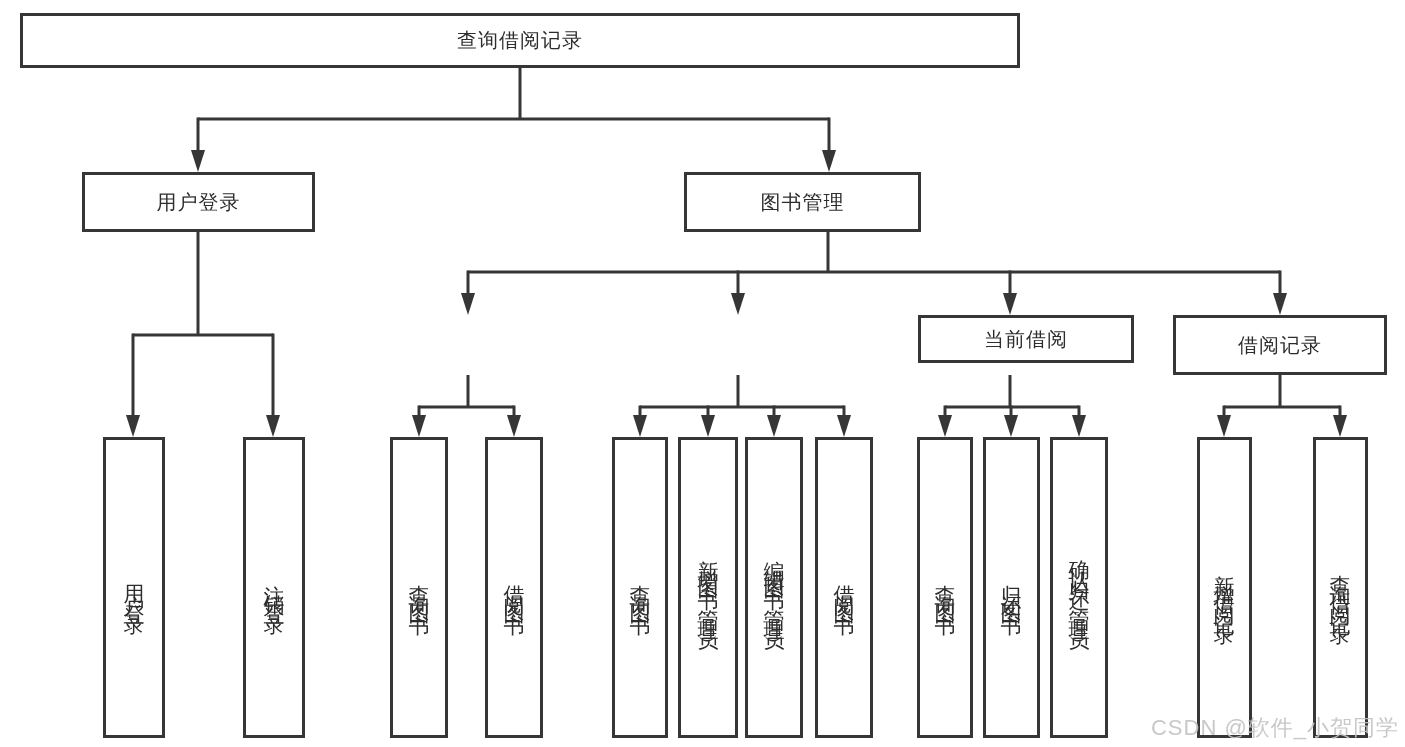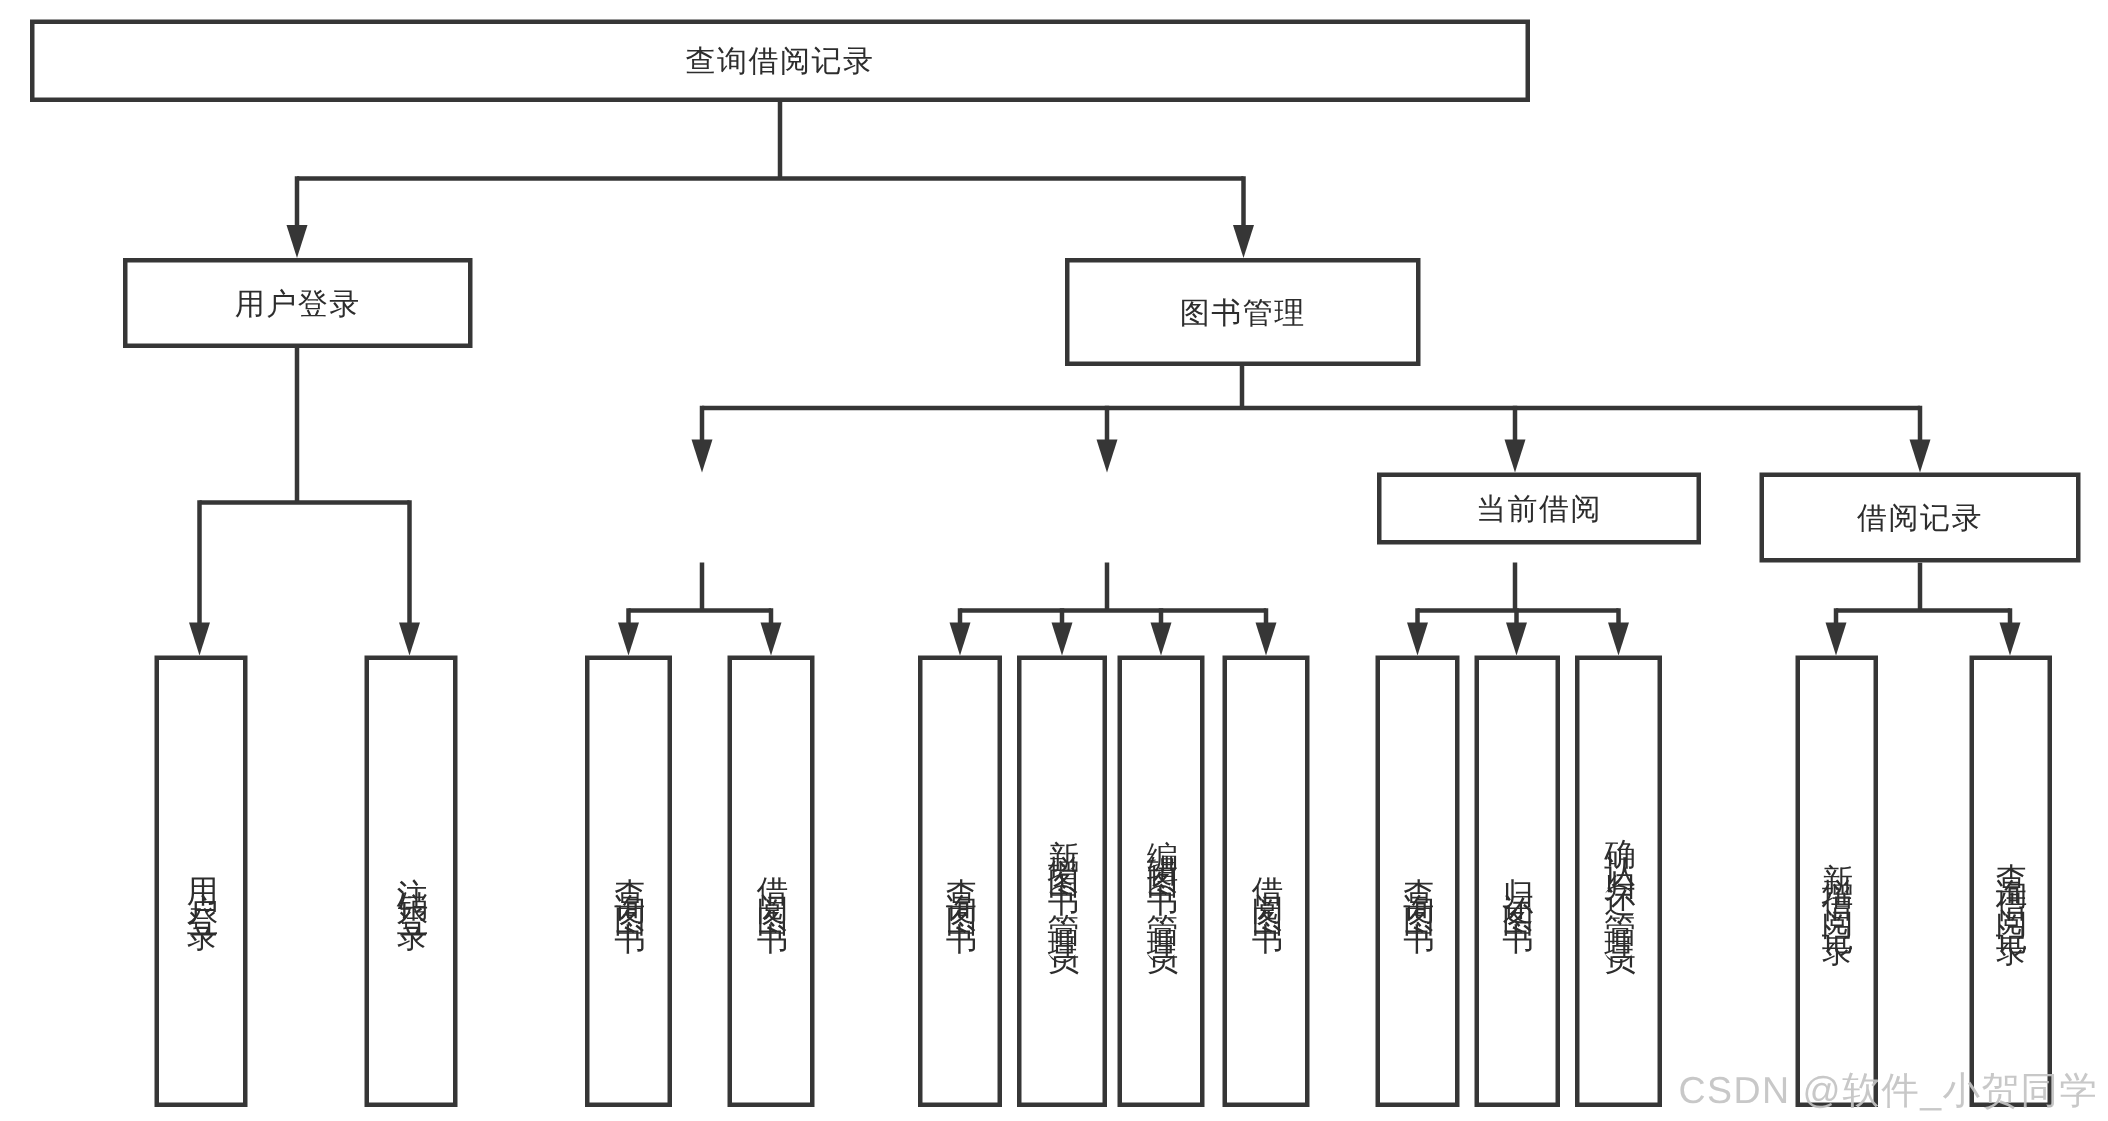--- a/index.html
+++ b/index.html
@@ -46,21 +46,21 @@
     text-orientation: mixed;
     text-align: center;
     font-size: 21px;
     letter-spacing: 10px;
     white-space: nowrap;
   }
   .watermark {
     position: absolute;
     right: 6px;
     bottom: 4px;
-    font-size: 25px;
+    font-size: 22px;
     color: rgba(195, 195, 195, 0.92);
     letter-spacing: 1px;
     z-index: 5;
     white-space: nowrap;
     margin-top: 46px;
   }
   .line {
     fill: none;
     stroke: #363636;
     stroke-width: 3;
@@ -140,21 +140,21 @@
       <polyline class="line" points="1224,405.5 1224,417"></polyline>
       <polyline class="line" points="1340,405.5 1340,417"></polyline>
       <polygon class="arrow" points="1217,415 1231,415 1224,437"></polygon>
       <polygon class="arrow" points="1333,415 1347,415 1340,437"></polygon>
     </g>
   </svg>
 
   <div class="node hbox" style="left:20px;top:13px;width:1000px;height:55px">查询借阅记录</div>
 
   <div class="node hbox" style="left:82px;top:172px;width:233px;height:60px">用户登录</div>
-  <div class="node hbox" style="left:710px;top:172px;width:237px;height:72px">图书管理</div>
+  <div class="node hbox" style="left:684px;top:172px;width:237px;height:60px">图书管理</div>
 
   <div class="node hbox" style="left:918px;top:315px;width:216px;height:48px">当前借阅</div>
   <div class="node hbox" style="left:1173px;top:315px;width:214px;height:60px">借阅记录</div>
 
   <div class="node vbox" style="left:103px;width:62px;line-height:56px">用户登录</div>
   <div class="node vbox" style="left:243px;width:62px;line-height:56px">注销登录</div>
 
   <div class="node vbox" style="left:390px;width:58px;line-height:52px">查询图书</div>
   <div class="node vbox" style="left:485px;width:58px;line-height:52px">借阅图书</div>
 

